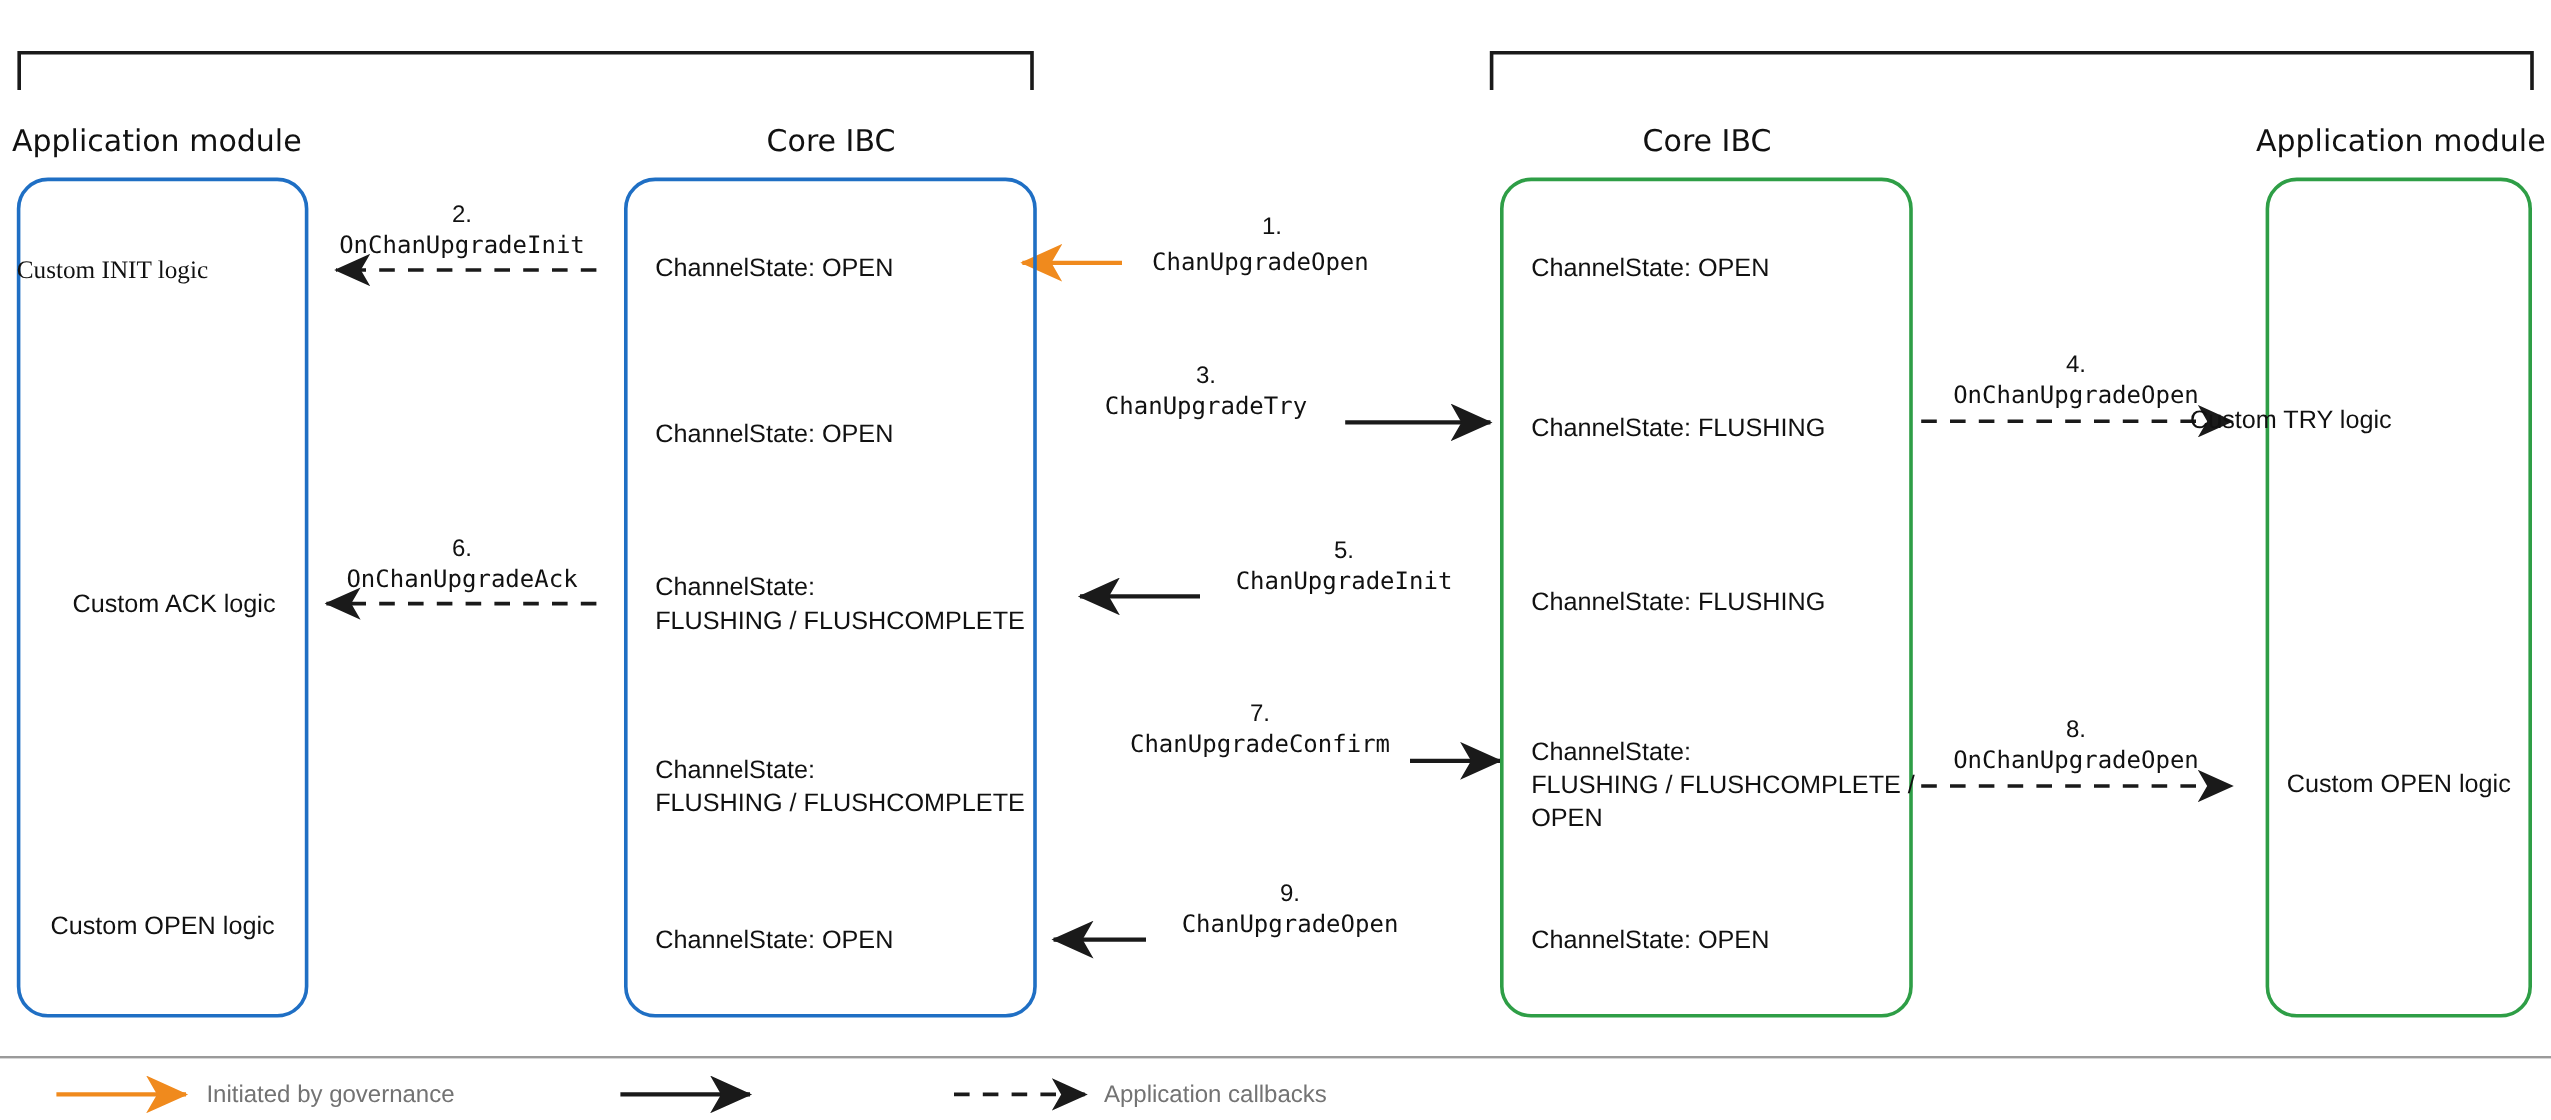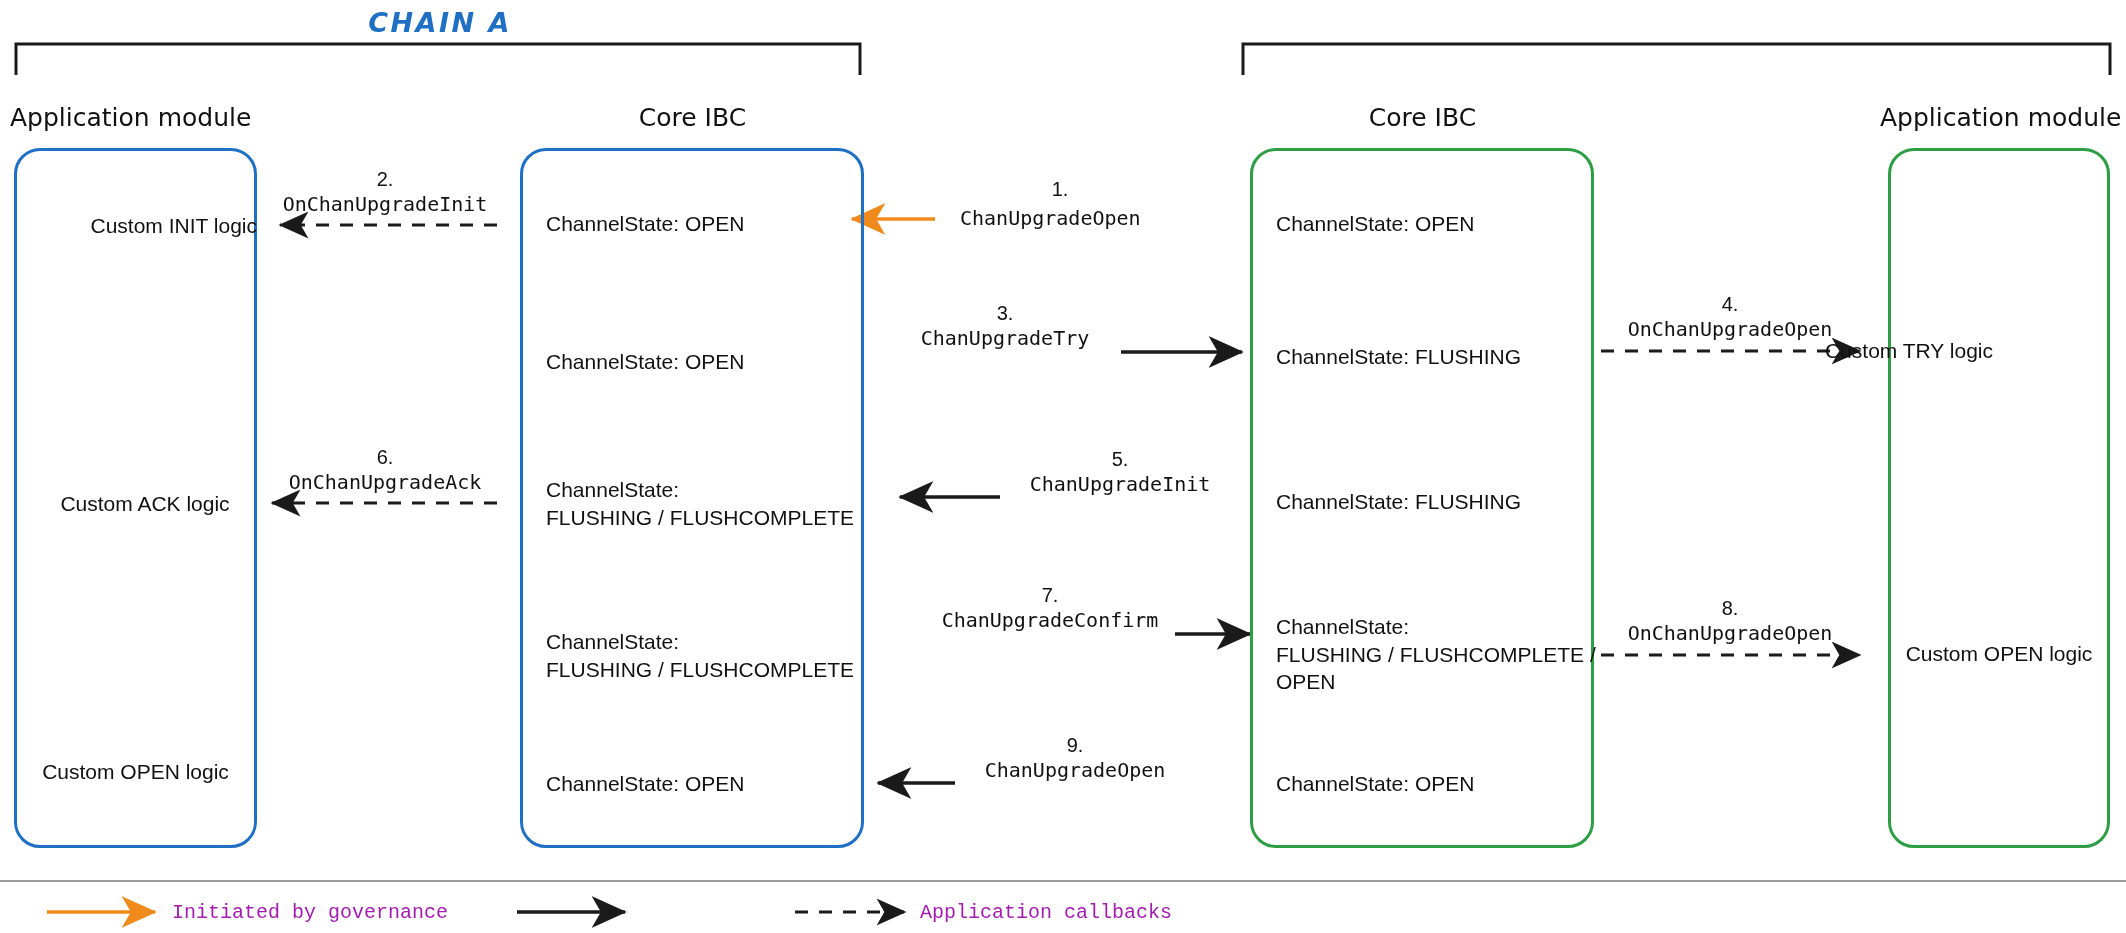--- a/index.html
+++ b/index.html
@@ -79,23 +79,23 @@
 
   
   .legend-rule {
     position: absolute;
     left: 0; width: 2126px;
     height: 2px;
     background: #9a9a9a;
   }
   .legend-item {
     position: absolute;
-    font-family: Liberation Mono, monospace;
+    font-family: Liberation Sans, sans-serif;
     font-size: 20px;
-    color: #a21caf;
+    color: #737373;
     white-space: nowrap;
   }
 
   svg.overlay {
     position: absolute; left: 0; top: 0;
     width: 2126px; height: 933px;
     pointer-events: none;
   }
 </style>
 </head>
@@ -161,33 +161,32 @@
       <line x1="47" y1="912" x2="155" y2="912" stroke="#f08a1d" stroke-width="3.5" marker-end="url(#ah-orange)"></line>
     </g>
     <g>
       <line x1="517" y1="912" x2="625" y2="912" stroke="#1a1a1a" stroke-width="3.5" marker-end="url(#ah-black)"></line>
     </g>
     <g>
       <line x1="795" y1="912" x2="905" y2="912" stroke="#1a1a1a" stroke-width="3" stroke-dasharray="13 11" marker-end="url(#ah-black)"></line>
     </g>
   </svg>
 
-  <div class="chain-title" id="chain-a-title">CHAIN A</div>
 
   <div class="col-caption" style="left:10px; top:103px;">Application module</div>
   <div class="col-caption" style="left:520px; top:103px; width:345px; text-align:center;">Core IBC</div>
   <div class="col-caption" style="left:1250px; top:103px; width:345px; text-align:center;">Core IBC</div>
   <div class="col-caption" style="left:1880px; top:103px;">Application module</div>
 
   <div class="module-box" style="left:14px; top:148px; width:243px; height:700px;"></div>
   <div class="module-box" style="left:520px; top:148px; width:344px; height:700px;"></div>
   <div class="module-box green" style="left:1250px; top:148px; width:344px; height:700px;"></div>
   <div class="module-box green" style="left:1888px; top:148px; width:222px; height:700px;"></div>
 
-  <div class="box-text" style="left:14px; top:212px; width:243px; text-align:right;">Custom INIT logic</div>
+  <div class="box-text" style="left:14px; top:212px; width:243px; text-align:left;font-family:Liberation Serif, serif;">Custom INIT logic</div>
   <div class="box-text" style="left:14px; top:490px; width:262px; text-align:center;">Custom ACK logic</div>
   <div class="box-text" style="left:14px; top:758px; width:243px; text-align:center;">Custom OPEN logic</div>
 
   <div class="box-text" style="left:546px; top:210px;">ChannelState: OPEN</div>
   <div class="box-text" style="left:546px; top:348px;">ChannelState: OPEN</div>
   <div class="box-text" style="left:546px; top:476px;">ChannelState:
 FLUSHING / FLUSHCOMPLETE</div>
   <div class="box-text" style="left:546px; top:628px;">ChannelState:
 FLUSHING / FLUSHCOMPLETE</div>
   <div class="box-text" style="left:546px; top:770px;">ChannelState: OPEN</div>

